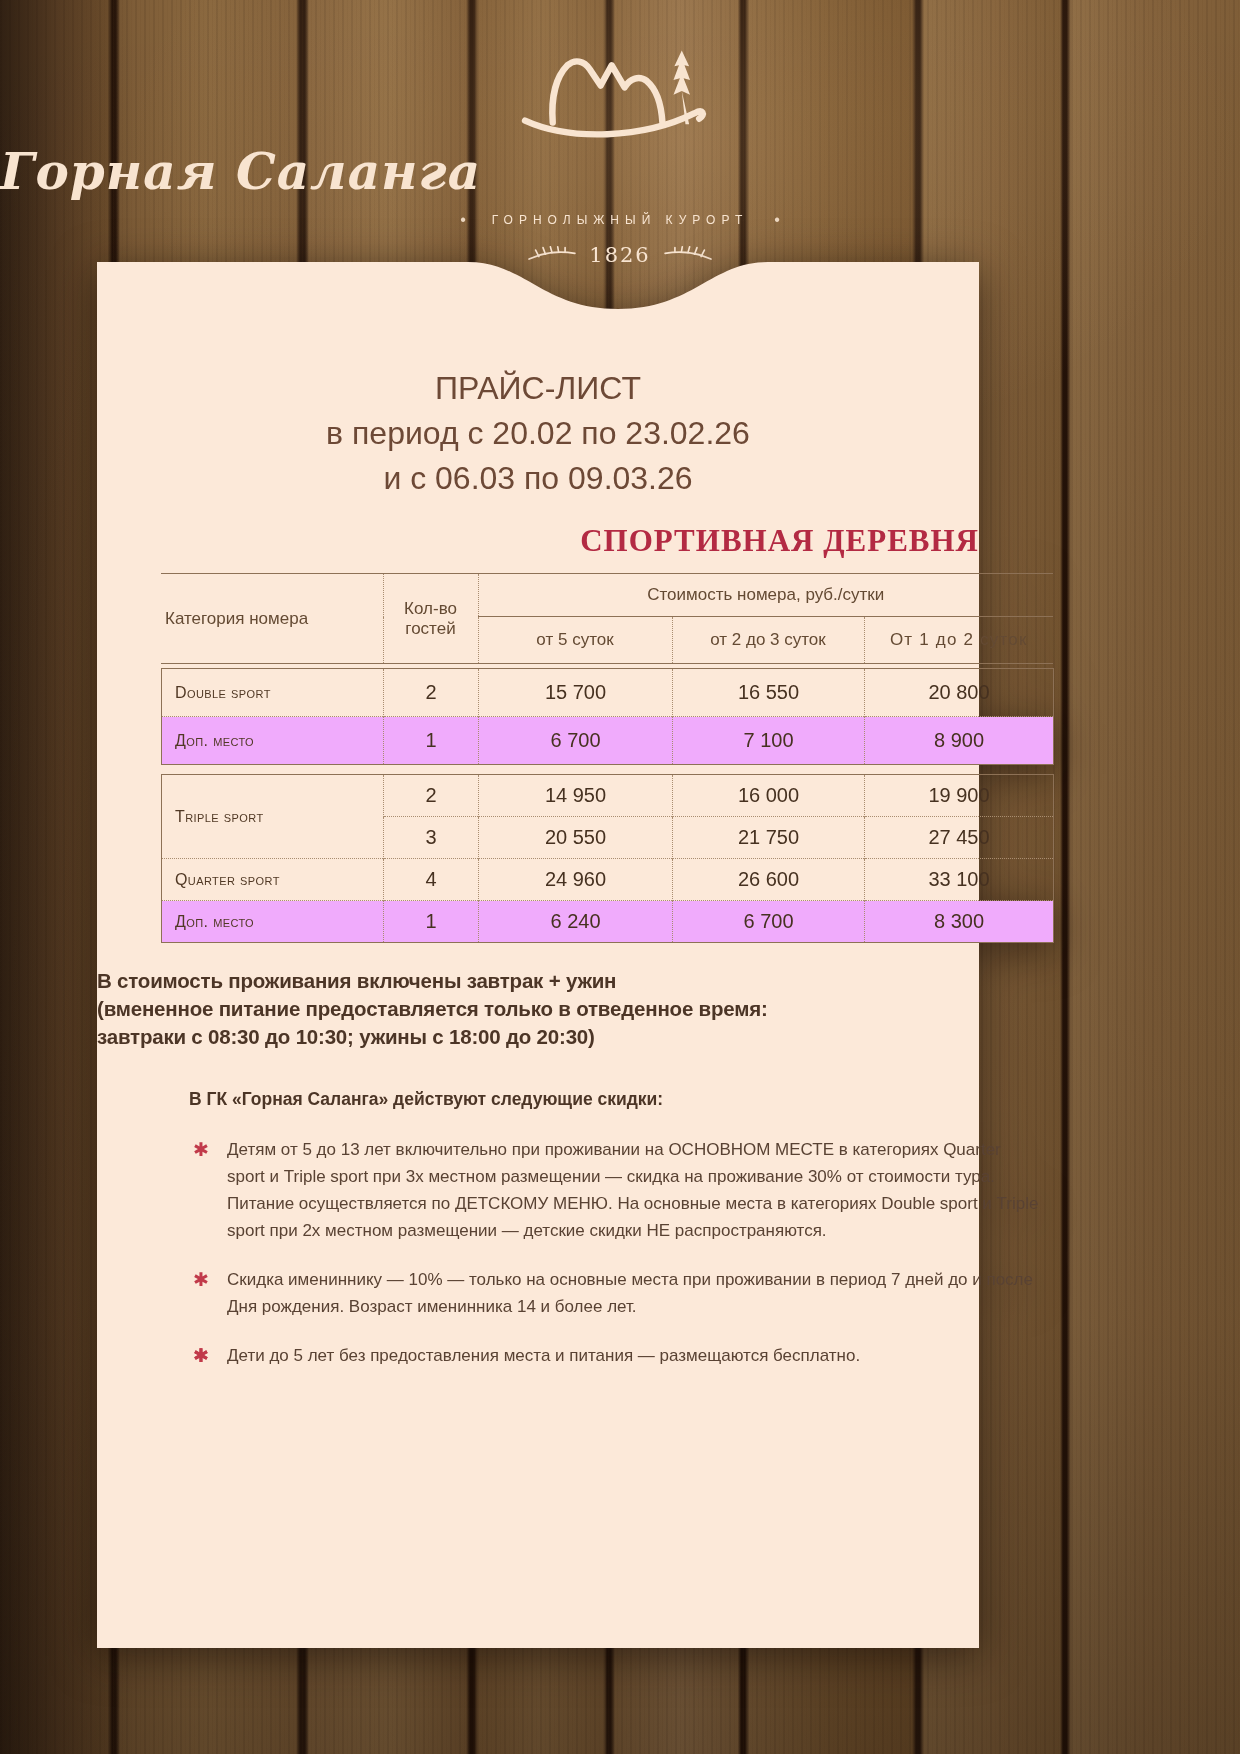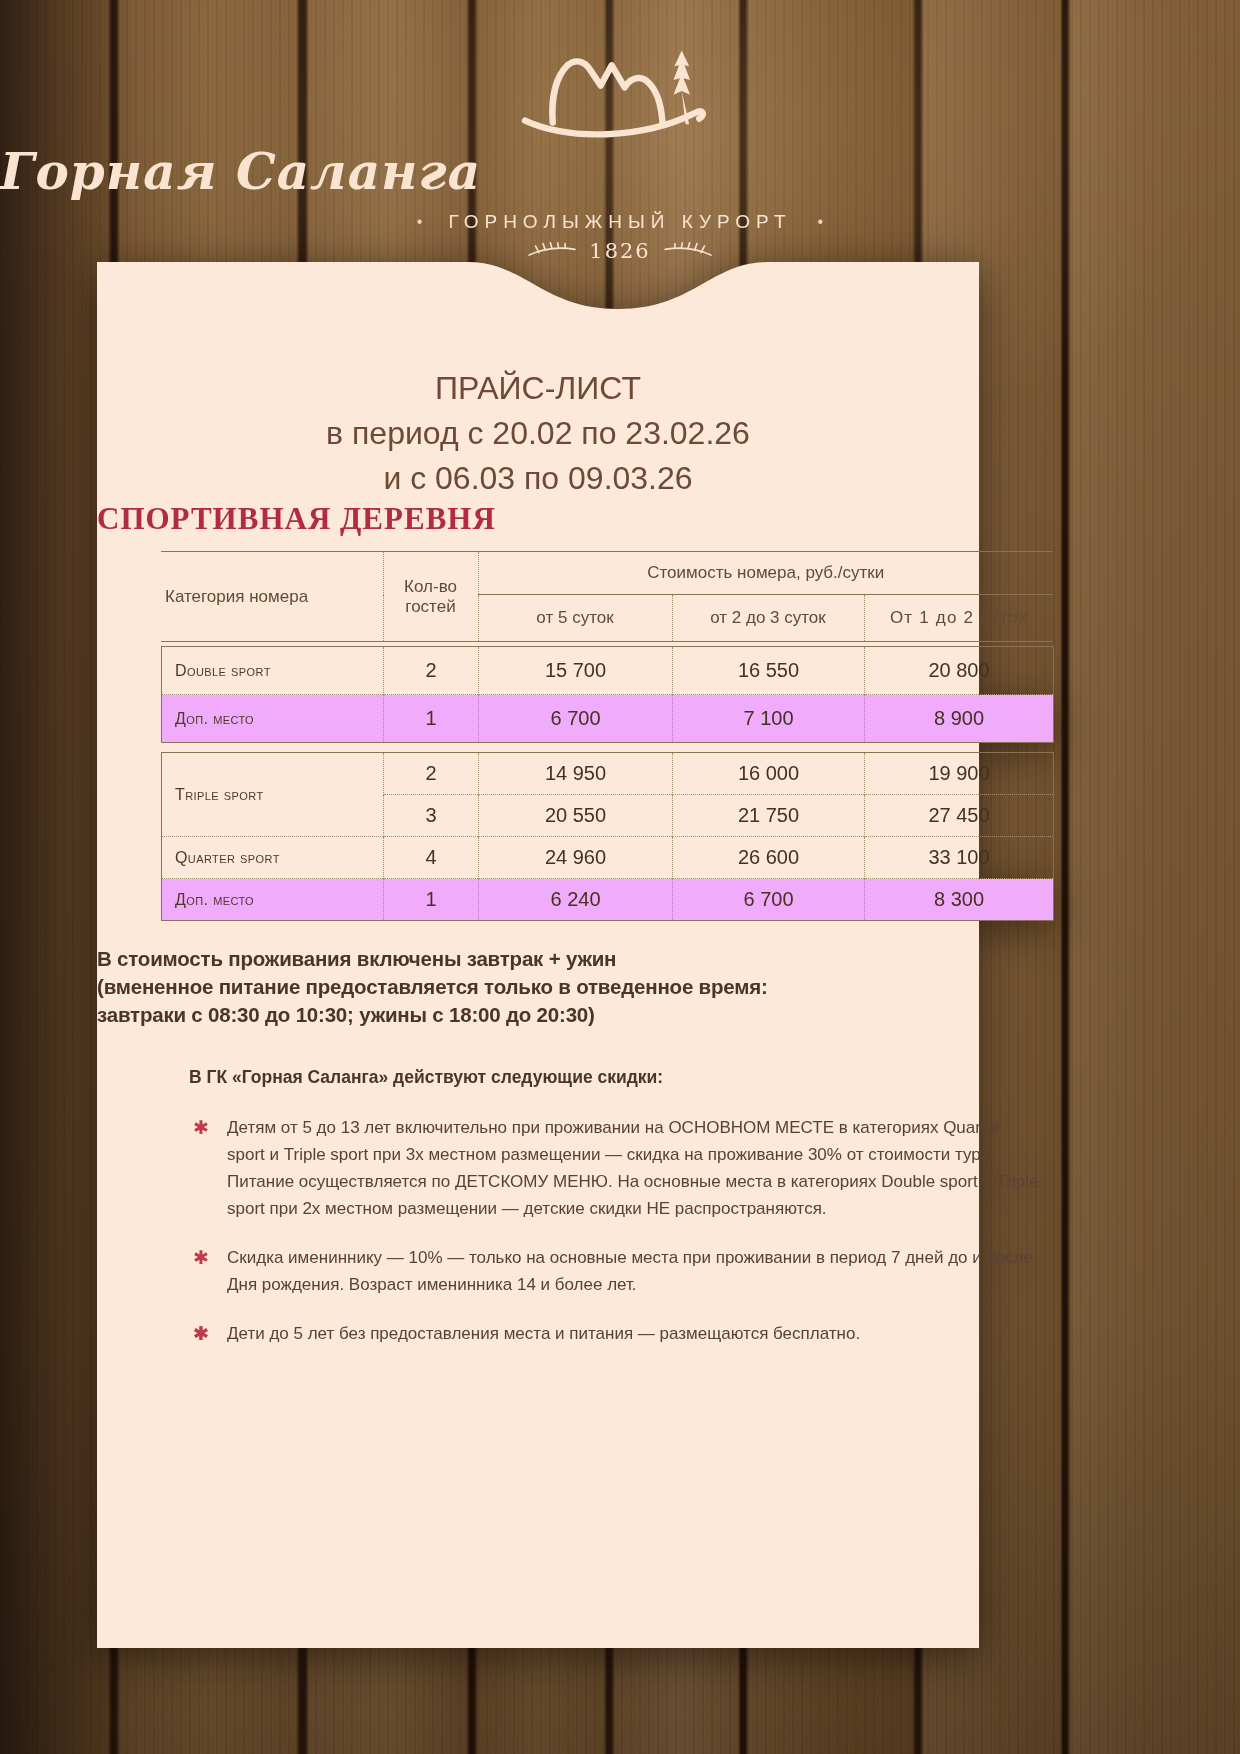--- a/index.html
+++ b/index.html
@@ -21,34 +21,34 @@
       #88663f 749px,#7c5a33 830px,#75532d 912px,#2a180d 916px,#2a180d 920px,
       #8a6942 924px,#82603a 1000px,#7b5a34 1060px,#241208 1063px,#241208 1067px,
       #8c6b44 1071px,#83613b 1150px,#7f5e38 1240px);}
 
   
   .logo{position:absolute;top:32px;left:0;width:1240px;text-align:left;color:#f8e4d0;}
   .logo-hat{display:block;margin:0 auto -6px auto;}
   .brand{font-family:"DejaVu Serif",serif;font-style:italic;font-weight:bold;
          font-size:50px;letter-spacing:1px;line-height:1.05;}
   .subtitle-row{display:flex;justify-content:center;align-items:center;gap:26px;margin-top:12px;}
-  .subtitle{font-size:19px;letter-spacing:6px;font-weight:normal;}
+  .subtitle{font-size:12px;letter-spacing:6px;font-weight:normal;}
   .side-dot{font-size:16px;opacity:.9;}
-  .year-row{display:flex;justify-content:center;align-items:center;gap:12px;margin-top:6px;}
+  .year-row{display:flex;justify-content:center;align-items:center;gap:12px;margin-top:14px;}
   .year{font-size:21px;letter-spacing:2px;font-family:"DejaVu Serif",serif;}
 
   
   .paper-shadow{position:absolute;left:97px;top:262px;width:882px;height:1386px;
                 filter:drop-shadow(0 8px 22px rgba(15,6,2,.55));}
   .paper{width:100%;height:100%;background:#fce9d9;position:relative;
          clip-path:path("M0,0 L371,0 C428,0 446,47 521,47 C596,47 614,0 671,0 L1050,0 L1050,1386 L0,1386 Z");}
   .paper-inner{position:relative;padding-top:104px;color:#53392a;}
 
   .doc-title{color:#6d4936;text-align:center;font-size:32px;line-height:45px;font-weight:normal;}
-  .section-heading{text-align:left;color:#b32a43;
+  .section-heading{margin-top:22px;text-align:right;color:#b32a43;
         font-family:"Liberation Serif",serif;font-size:31px;letter-spacing:1px;font-weight:600;}
 
   
   .tbl-wrap{margin:14px 0 0 64px;width:892px;}
   table.pt{border-collapse:collapse;table-layout:fixed;width:892px;color:#53392a;}
   table.pt td{vertical-align:middle;}
   .c1{width:222px;} .c2{width:95px;} .c3{width:194px;} .c4{width:192px;} .c5{width:189px;}
 
   table.head{border-top:1px solid #8d7156;border-bottom:1px solid #8d7156;}
   table.head td{font-size:17px;color:#64四a33;color:#644a33;text-align:center;line-height:1.15;}

